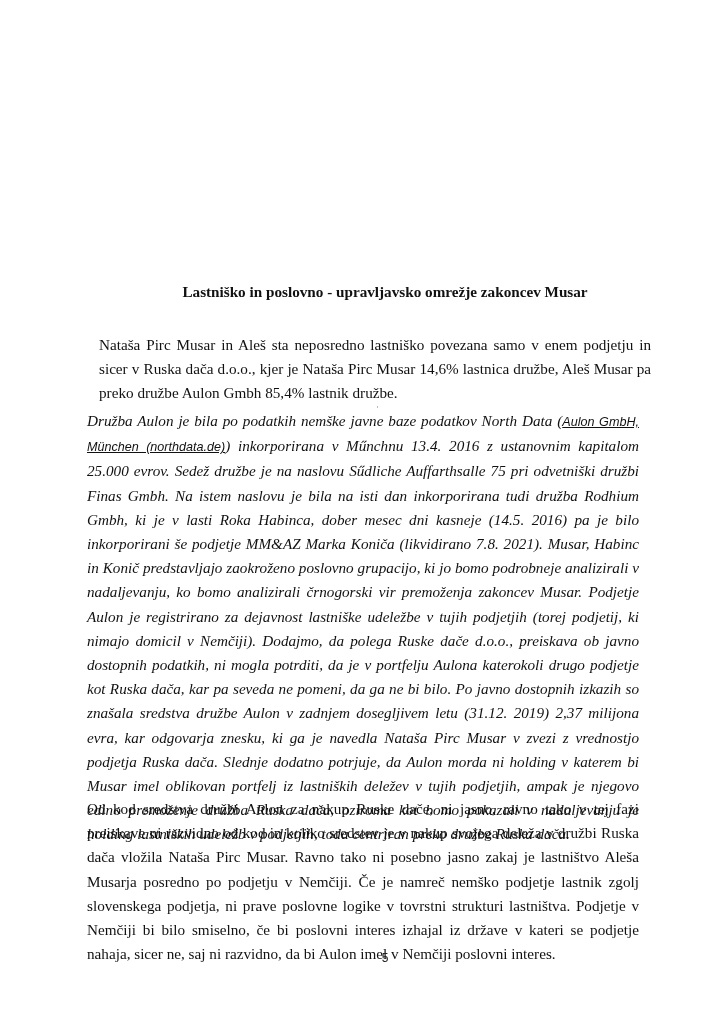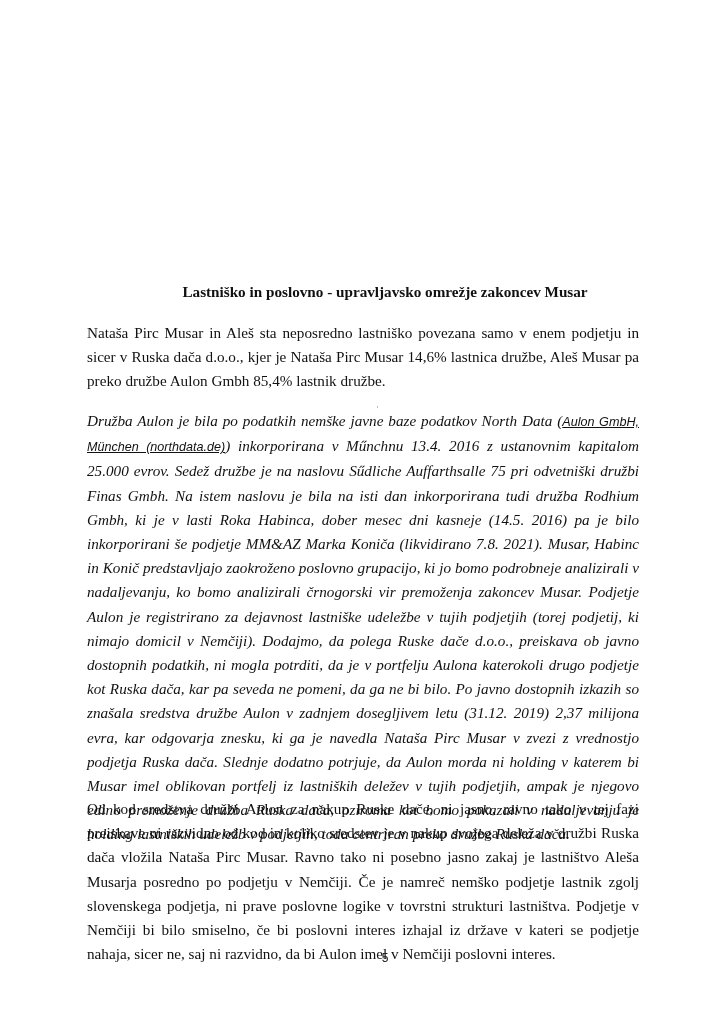--- a/index.html
+++ b/index.html
@@ -33,21 +33,21 @@
     .speck {
       position: absolute; left: 377px; top: 406px; width: 1px; height: 2px; background: #bbb;
     }
   </style>
 </head>
 <body>
 
 <div class="page">
   <div class="title">Lastniško in poslovno - upravljavsko omrežje zakoncev Musar</div>
 
-  <p class="para p1" style="margin:0">Nataša Pirc Musar in Aleš sta neposredno lastniško povezana samo v enem podjetju in sicer v Ruska dača d.o.o., kjer je Nataša Pirc Musar 14,6% lastnica družbe, Aleš Musar pa preko družbe Aulon Gmbh 85,4% lastnik družbe.</p>
+  <p class="para p1" style="margin:12px">Nataša Pirc Musar in Aleš sta neposredno lastniško povezana samo v enem podjetju in sicer v Ruska dača d.o.o., kjer je Nataša Pirc Musar 14,6% lastnica družbe, Aleš Musar pa preko družbe Aulon Gmbh 85,4% lastnik družbe.</p>
 
   <div class="speck"></div>
 
   <p class="para p2" style="margin:0"><span>Družba Aulon je bila po podatkih nemške javne baze podatkov North Data (</span><a class="link">Aulon GmbH, München (northdata.de)</a><span>) inkorporirana v Műnchnu 13.4. 2016 z ustanovnim kapitalom 25.000 evrov. Sedež družbe je na naslovu Sűdliche Auffarthsalle 75 pri odvetniški družbi Finas Gmbh. Na istem naslovu je bila na isti dan inkorporirana tudi družba Rodhium Gmbh, ki je v lasti Roka Habinca, dober mesec dni kasneje (14.5. 2016) pa je bilo inkorporirani še podjetje MM&amp;AZ Marka Koniča (likvidirano 7.8. 2021). Musar, Habinc in Konič predstavljajo zaokroženo poslovno grupacijo, ki jo bomo podrobneje analizirali v nadaljevanju, ko bomo analizirali črnogorski vir premoženja zakoncev Musar. Podjetje Aulon je registrirano za dejavnost lastniške udeležbe v tujih podjetjih (torej podjetij, ki nimajo domicil v Nemčiji). Dodajmo, da polega Ruske dače d.o.o., preiskava ob javno dostopnih podatkih, ni mogla potrditi, da je v portfelju Aulona katerokoli drugo podjetje kot Ruska dača, kar pa seveda ne pomeni, da ga ne bi bilo. Po javno dostopnih izkazih so znašala sredstva družbe Aulon v zadnjem dosegljivem letu (31.12. 2019) 2,37 milijona evra, kar odgovarja znesku, ki ga je navedla Nataša Pirc Musar v zvezi z vrednostjo podjetja Ruska dača. Slednje dodatno potrjuje, da Aulon morda ni holding v katerem bi Musar imel oblikovan portfelj iz lastniških deležev v tujih podjetjih, ampak je njegovo edino premoženje družba Ruska dača, oziroma kot bomo pokazali v nadaljevanju je holding lastniških udeležb v podjetjih, toda centriran preko družbe Ruska dača.</span></p>
 
   <p class="para p3" style="margin:0">Od kod sredstva družbi Aulon za nakup Ruske dače, ni jasno, ravno tako v tej fazi preiskave ni razvidno od kod in koliko sredstev je v nakup svojega deleža v družbi Ruska dača vložila Nataša Pirc Musar. Ravno tako ni posebno jasno zakaj je lastništvo Aleša Musarja posredno po podjetju v Nemčiji. Če je namreč nemško podjetje lastnik zgolj slovenskega podjetja, ni prave poslovne logike v tovrstni strukturi lastništva. Podjetje v Nemčiji bi bilo smiselno, če bi poslovni interes izhajal iz države v kateri se podjetje nahaja, sicer ne, saj ni razvidno, da bi Aulon imel v Nemčiji poslovni interes.</p>
 
   <div class="page-number">5</div>
 </div>
 

